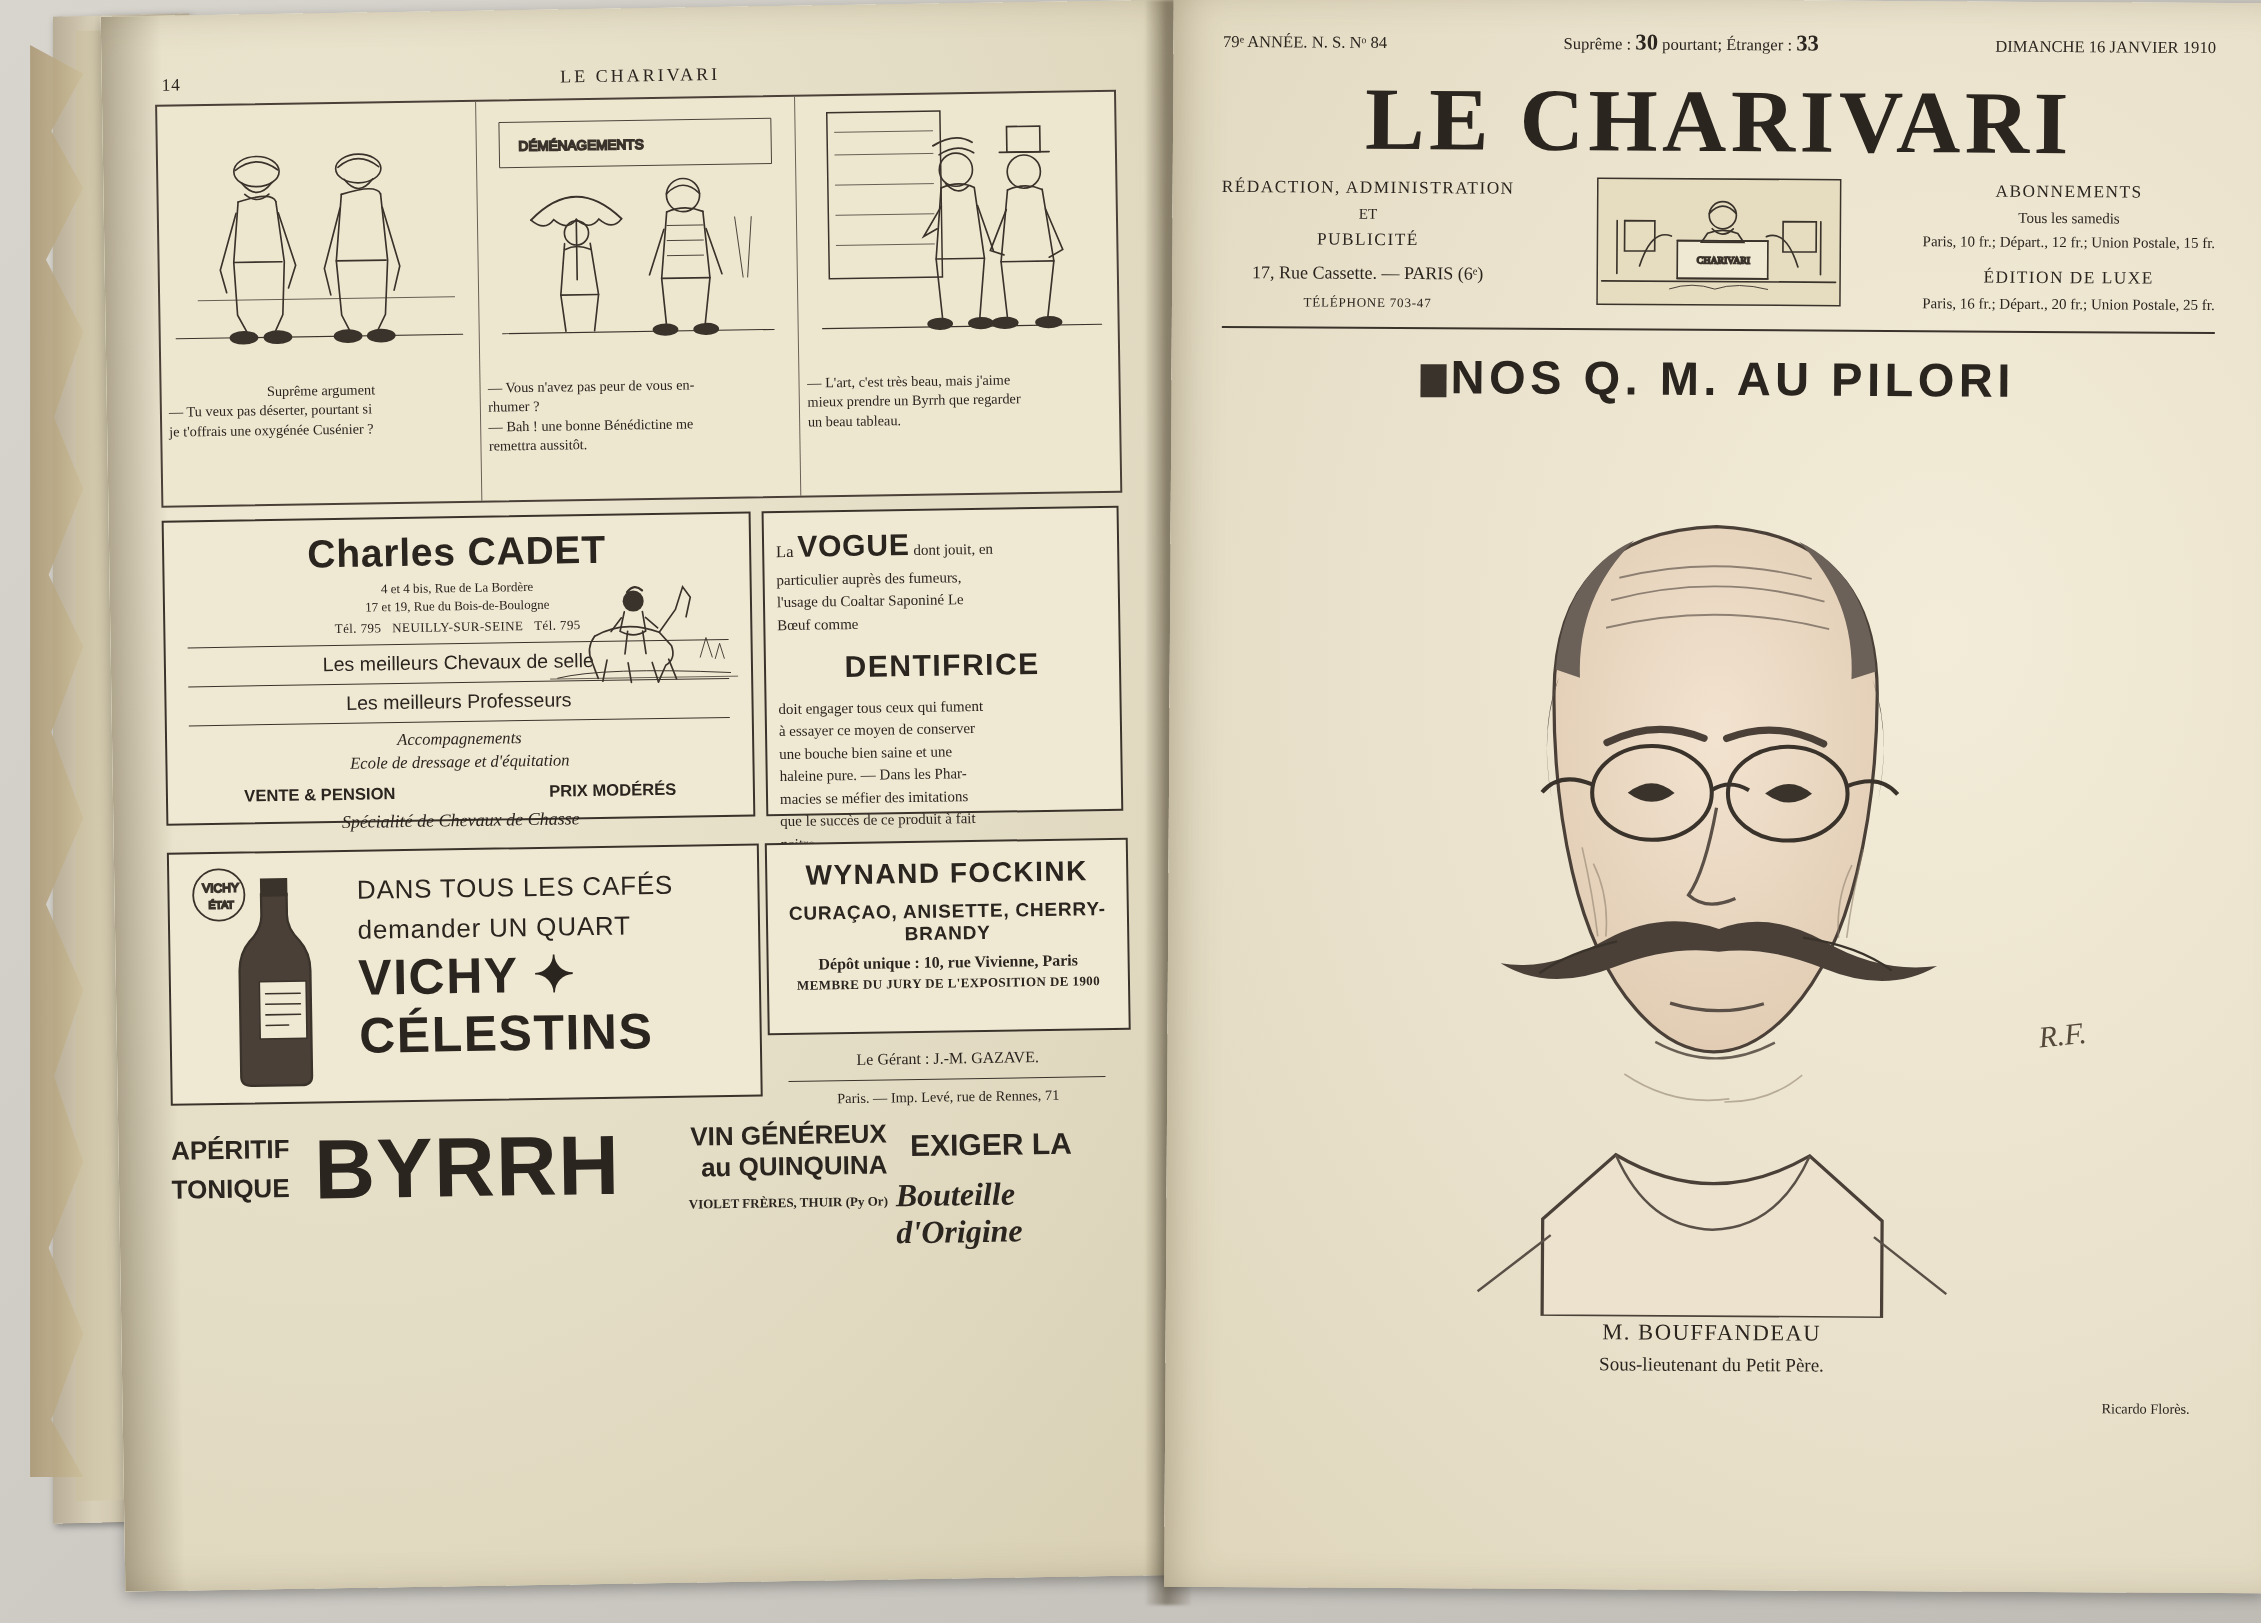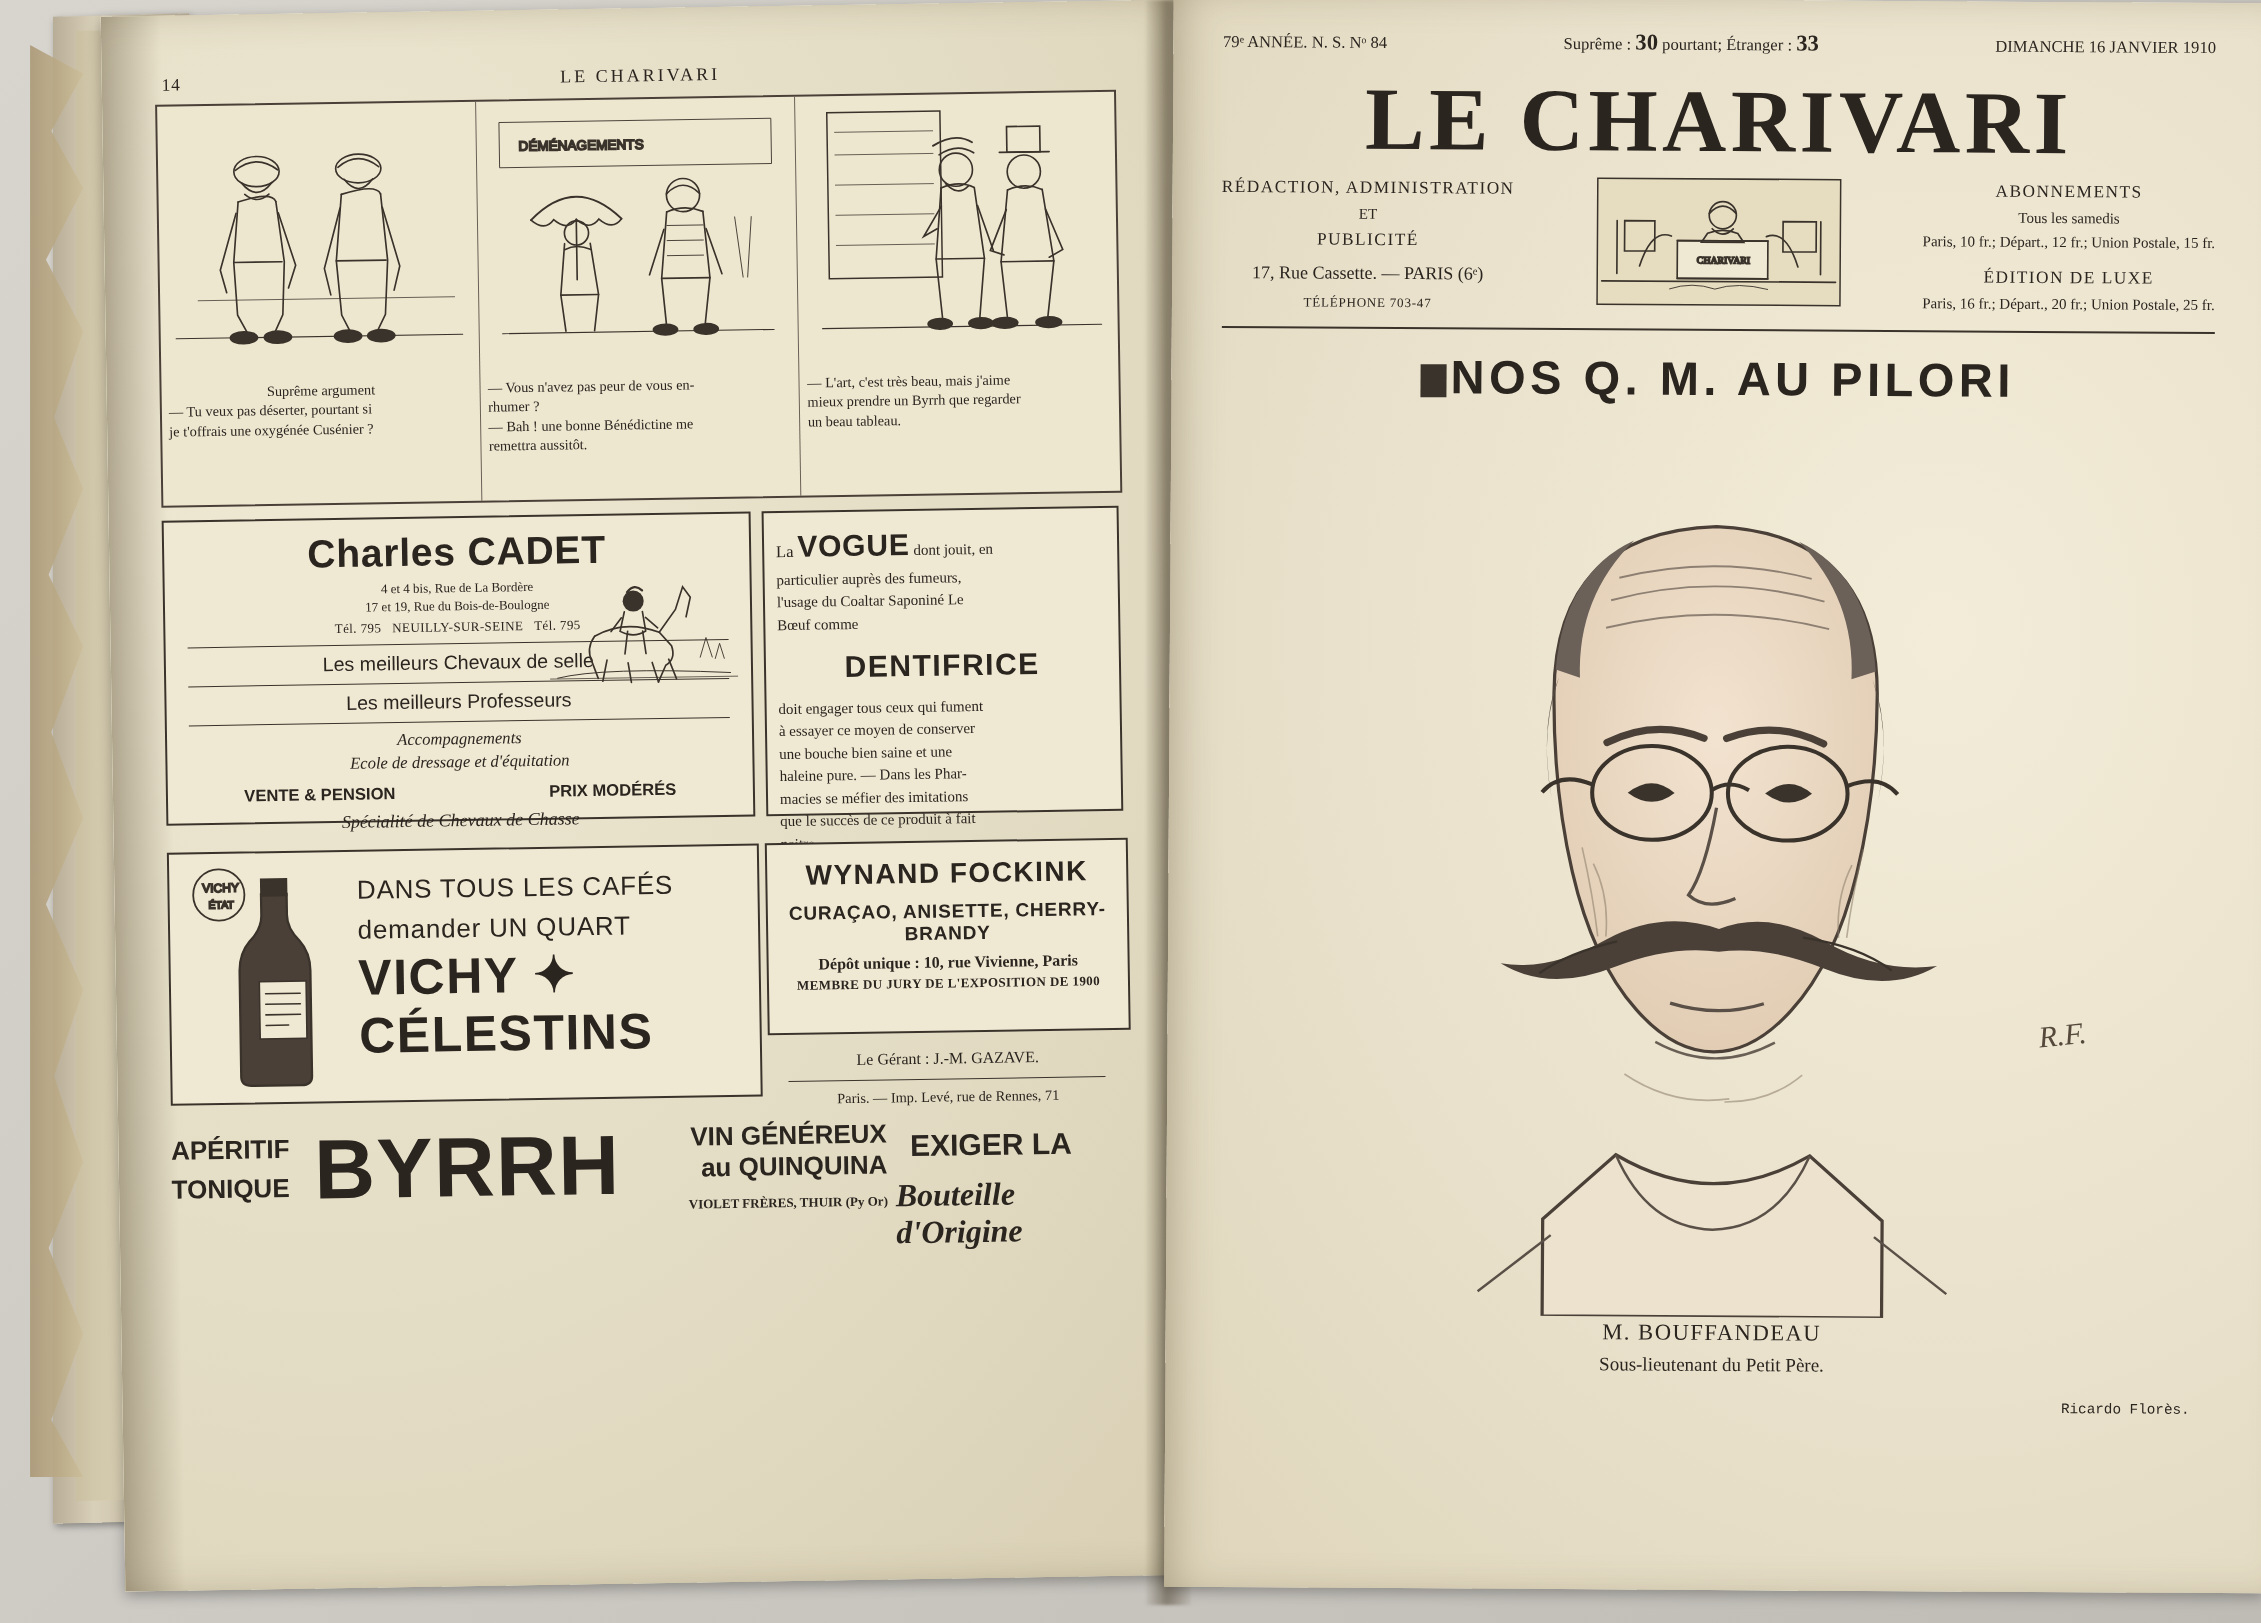--- a/index.html
+++ b/index.html
@@ -161,21 +161,21 @@
   .mast-vignette { width:249px; height:132px; position:relative; }
   .mast-rule { border-top:2.3px solid #3a332b; margin:13.6px 4.5px 0; }
   .section-title {
     text-align:center; font-size:47px; font-weight:bold; letter-spacing:4.5px; margin-top:19.6px;
     font-family:"Liberation Sans",sans-serif;
   }
   .initial-box { display:inline-block; width:26px; height:33px; background:#3a332b; vertical-align:-4.5px; margin-right:4.5px;}
   .portrait-wrap { position:relative; margin-top:22.6px; height:889px; }
   .caption-name { text-align:center; font-size:22.6px; letter-spacing:1.5px; margin-top:3px; }
   .caption-sub { text-align:center; font-size:19px; margin-top:7.5px; }
-  .signature-artist { position:absolute; right:22.6px; bottom:-39px; font-size:14.3px;font-family:Liberation Mono, monospace; }
+  .signature-artist { position:absolute; right:22.6px; bottom:-39px; font-size:14.3px; }
   .sig-mono { position:absolute; right:128px; top:588px; font-size:30px; font-style:italic; color:#55493c; transform:rotate(-6deg); }
 
   .edge-shadow-left {
     position:absolute; left:0; top:0; width:60px; height:100%;
     background:linear-gradient(90deg, rgba(70,55,30,.35), rgba(70,55,30,0));
     pointer-events:none;
   }
   .torn {
     position:absolute; left:7.5px; top:45px; width:53px; height:1432px;
     background:linear-gradient(90deg,#a89470,#cbbd98);

